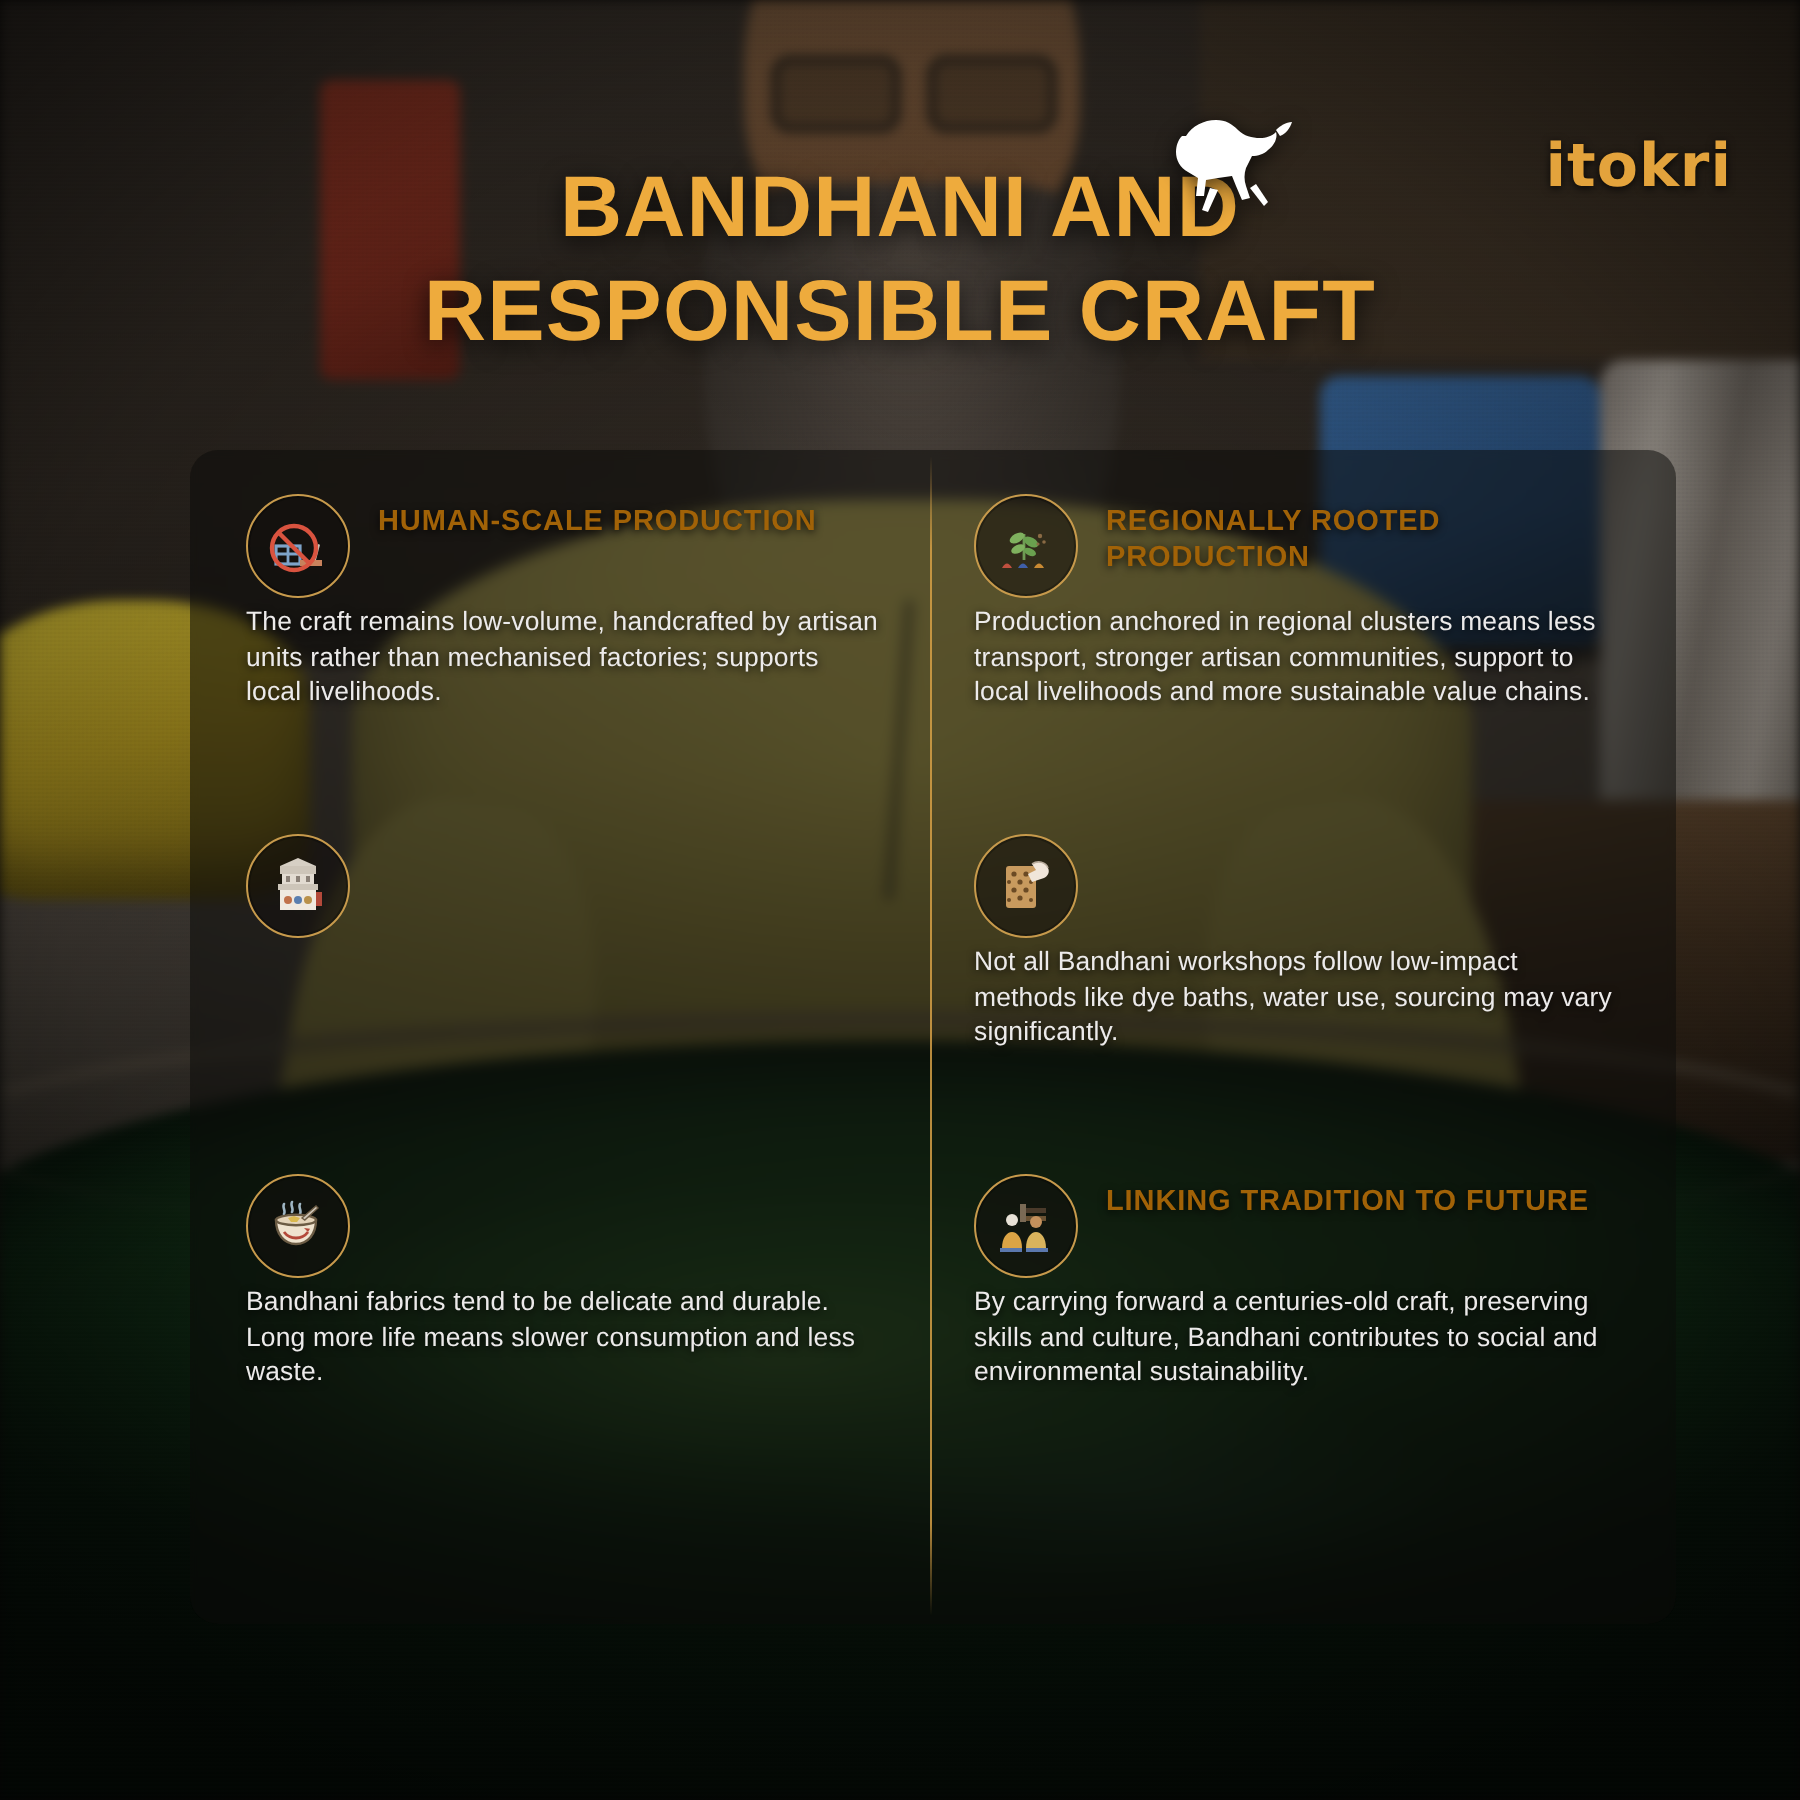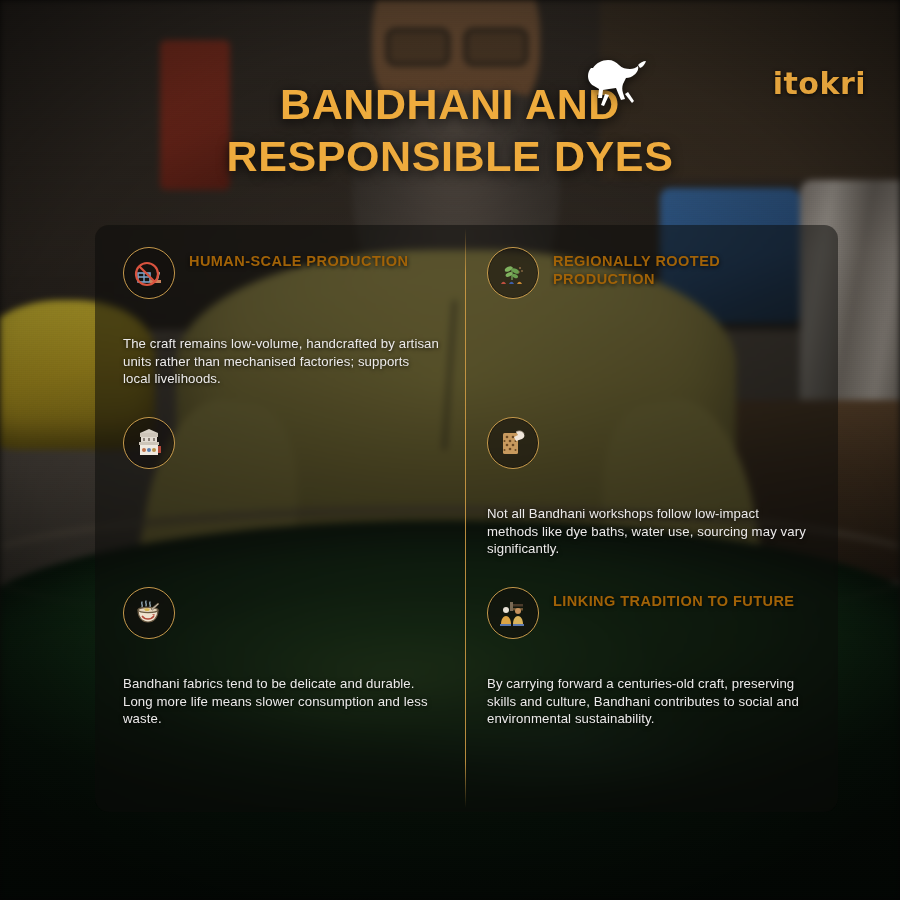--- a/index.html
+++ b/index.html
@@ -231,21 +231,21 @@
   .htext{
     color:#a16207;
     font-size:14.5px; line-height:1.22;
     font-weight:800; letter-spacing:.45px;
     text-transform:uppercase;
     padding-top:6px;
     text-shadow:0 1px 4px rgba(0,0,0,.8);
   }
 
   .body{
-    margin-top:36px;
+    margin-top:3px;
     color:#eceaea;
     font-size:13.2px; line-height:1.33;
     letter-spacing:.1px;
     text-shadow:0 1px 4px rgba(0,0,0,.85);
     max-width:330px;
   }
   .cell.right .body{ max-width:336px; }
 </style>
 </head>
 <body>
@@ -277,21 +277,21 @@
     <div class="bg-rim"></div>
     <div class="bg-dye"></div>
   </div>
   <div class="grade"></div>
   <div class="grain"></div>
 
   <div class="logo">itokri</div>
 
   <div class="title">
     <span>BANDHANI AND</span>
-    <span>RESPONSIBLE DYES</span>
+    <span>RESPONSIBLE CRAFT</span>
   </div>
 
   <svg class="goat" viewBox="0 0 80 56">
     <path fill="#ffffff" d="M18 16c3-5 9-8 15-8 5 0 8 2 11 5 3 3 7 4 11 4 3 0 6-1 8-3 1 3-1 7-4 9-2 2-5 3-8 3l-3 6c-1 3-1 6 0 9l2 6-4 1-3-7-2-5-7 1-6 1-1 8-4 0 1-9-5-3c-4-2-6-6-6-10 0-3 1-6 3-8z"></path>
     <path fill="#ffffff" d="M63 13c2-2 5-4 8-4-1 3-3 6-6 7l-2-3z"></path>
     <path fill="#ffffff" d="M30 42l-4 11 3 1 5-11-4-1z"></path>
     <path fill="#ffffff" d="M53 40l6 9-2 2-7-9 3-2z"></path>
   </svg>
 
   <div class="panel"></div>
@@ -328,20 +328,21 @@
             <circle cx="24" cy="12" r="1.1" fill="#8a6a44"></circle>
             <circle cx="26" cy="15" r="0.9" fill="#8a6a44"></circle>
             <circle cx="23" cy="16" r="0.8" fill="#8a6a44"></circle>
             <path d="M5 28c1.6-3 3.4-3 5 0z" fill="#c0503f"></path>
             <path d="M13 28c1.6-3 3.4-3 5 0z" fill="#3f5fa8"></path>
             <path d="M21 28c1.6-3 3.4-3 5 0z" fill="#c98a33"></path>
           </svg>
         </div>
         <div class="htext">REGIONALLY ROOTED PRODUCTION</div>
       </div>
+      <div class="body">Production anchored in regional clusters means less transport, stronger artisan communities, support to local livelihoods and more sustainable value chains.</div>
     </div>
 
     <div class="cell">
       <div class="head">
         <div class="badge">
           <svg width="34" height="34" viewBox="0 0 34 34">
             <path d="M17 3l9 4H8z" fill="#d6cfc4"></path>
             <rect x="8" y="7" width="18" height="4" fill="#cdc5b9"></rect>
             <rect x="9" y="11" width="16" height="5" fill="#e2dbd1"></rect>
             <path d="M7 16h20v3H7z" fill="#cdc5b9"></path>

